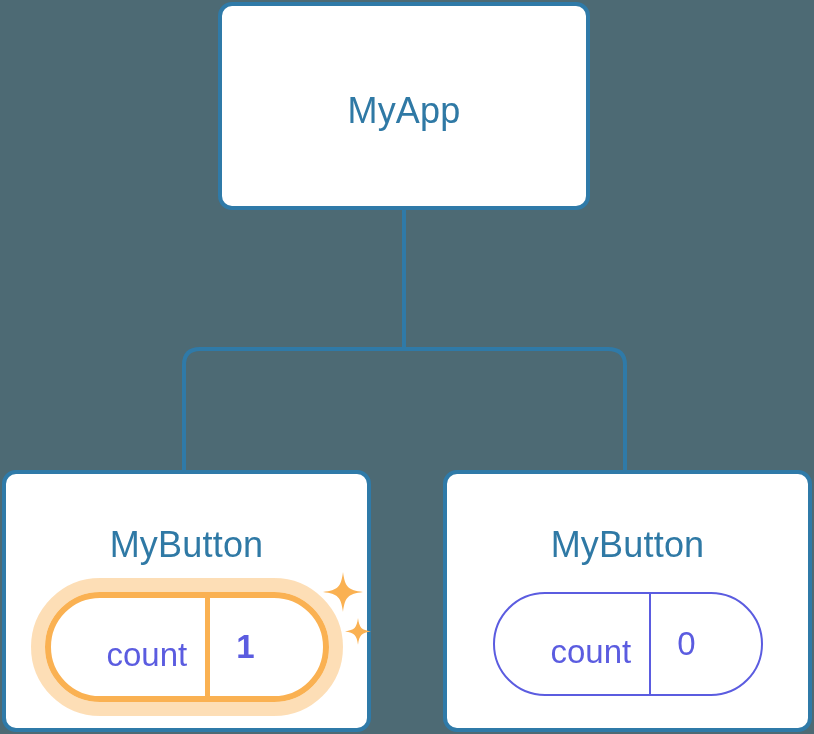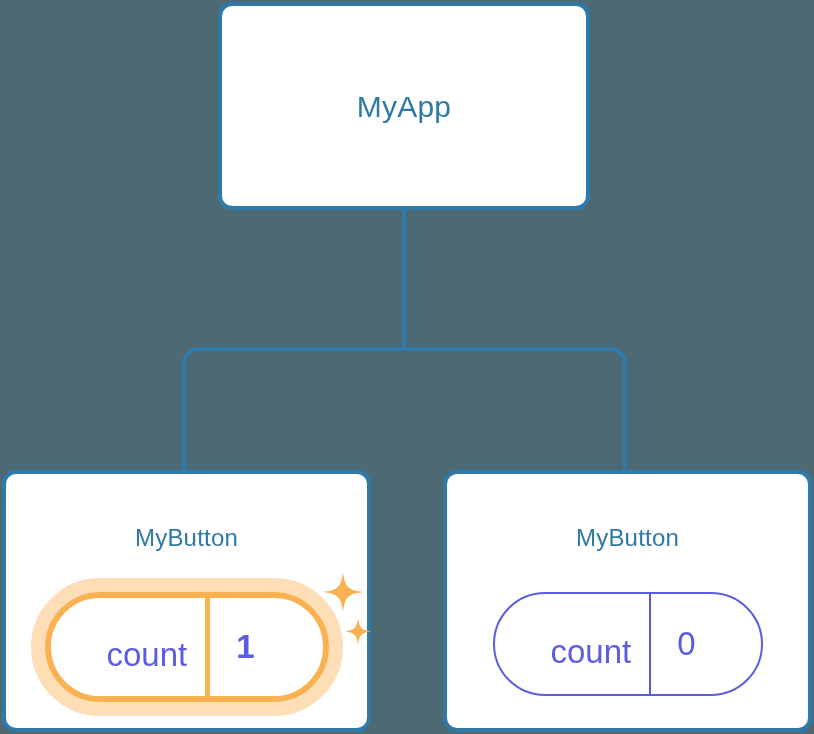--- a/index.html
+++ b/index.html
@@ -62,25 +62,25 @@
     left: 0;
     right: 0;
     text-align: center;
     color: #2f79a5;
     font-weight: 400;
     letter-spacing: 0.2px;
     white-space: nowrap;
   }
   #node-myapp .node-title {
     top: 84px;
-    font-size: 30px;
+    font-size: 36px;
   }
   .card .node-title {
     top: 50px;
-    font-size: 24px;
+    font-size: 36px;
   }
 
   
   .pill-wrap {
     position: absolute;
     left: 0;
     right: 0;
     top: 118px;
     display: flex;
     justify-content: center;

